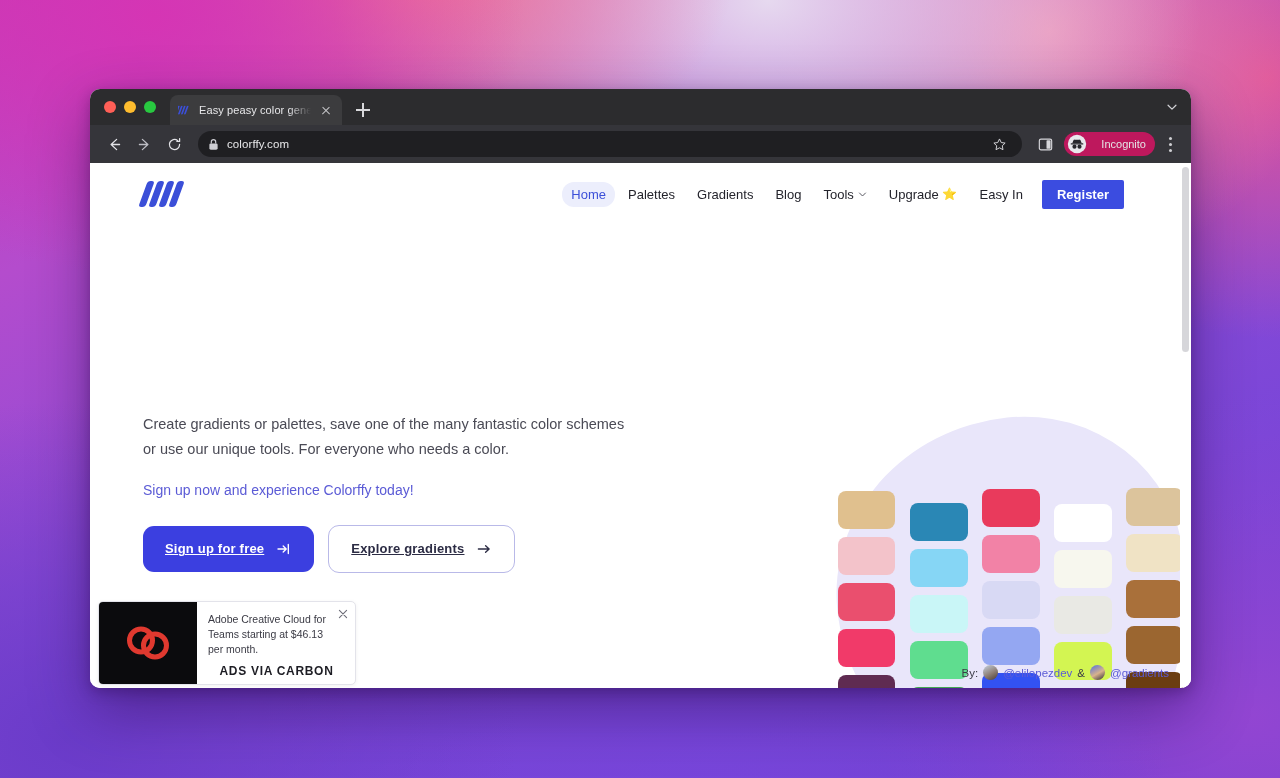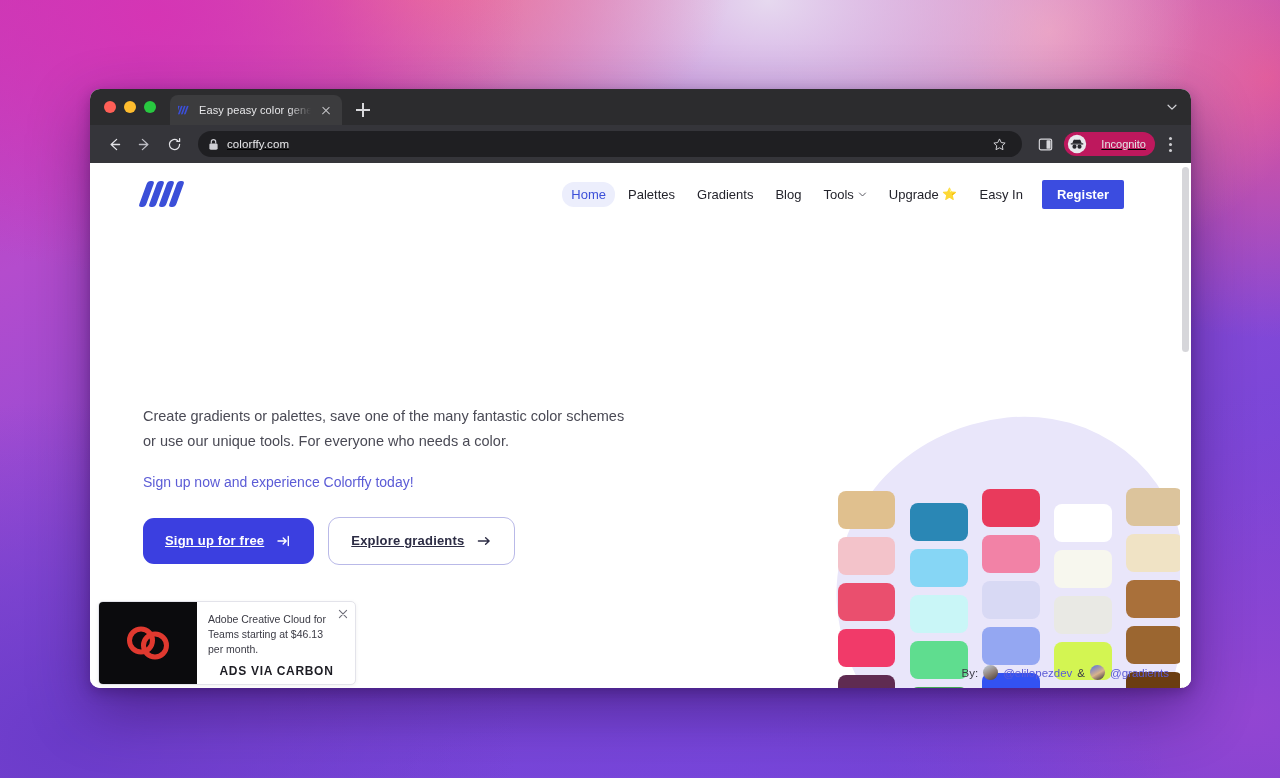--- a/index.html
+++ b/index.html
@@ -116,21 +116,20 @@
   }
 
   
   .toolbar {
     height: 38px;
     background: #35353a;
     display: flex;
     align-items: center;
     padding: 0 10px;
     gap: 2px;
-    text-decoration: underline;
   }
   .navbtn {
     width: 28px; height: 28px;
     display: flex; align-items: center; justify-content: center;
     border-radius: 50%;
   }
   .omnibox {
     flex: 1 1 auto;
     height: 26px;
     background: #1f1f22;
@@ -230,21 +229,21 @@
   .headline {
     font-size: 53px;
     line-height: 1.03;
     font-weight: 700;
     letter-spacing: -1.6px;
     color: #111114;
   }
   .headline .l2 { color: #6d4de0; display:block; margin-top: 3px; }
   .headline .dot-accent { color: #e9a05e; }
   .lede {
-    margin-top: 16px;
+    margin-top: 24px;
     font-size: 14.5px;
     line-height: 1.72;
     color: #4a4a55;
     max-width: 487px;
   }
   .lede-link {
     display: block;
     margin-top: 20px;
     font-size: 14px;
     color: #5b5bd6;

